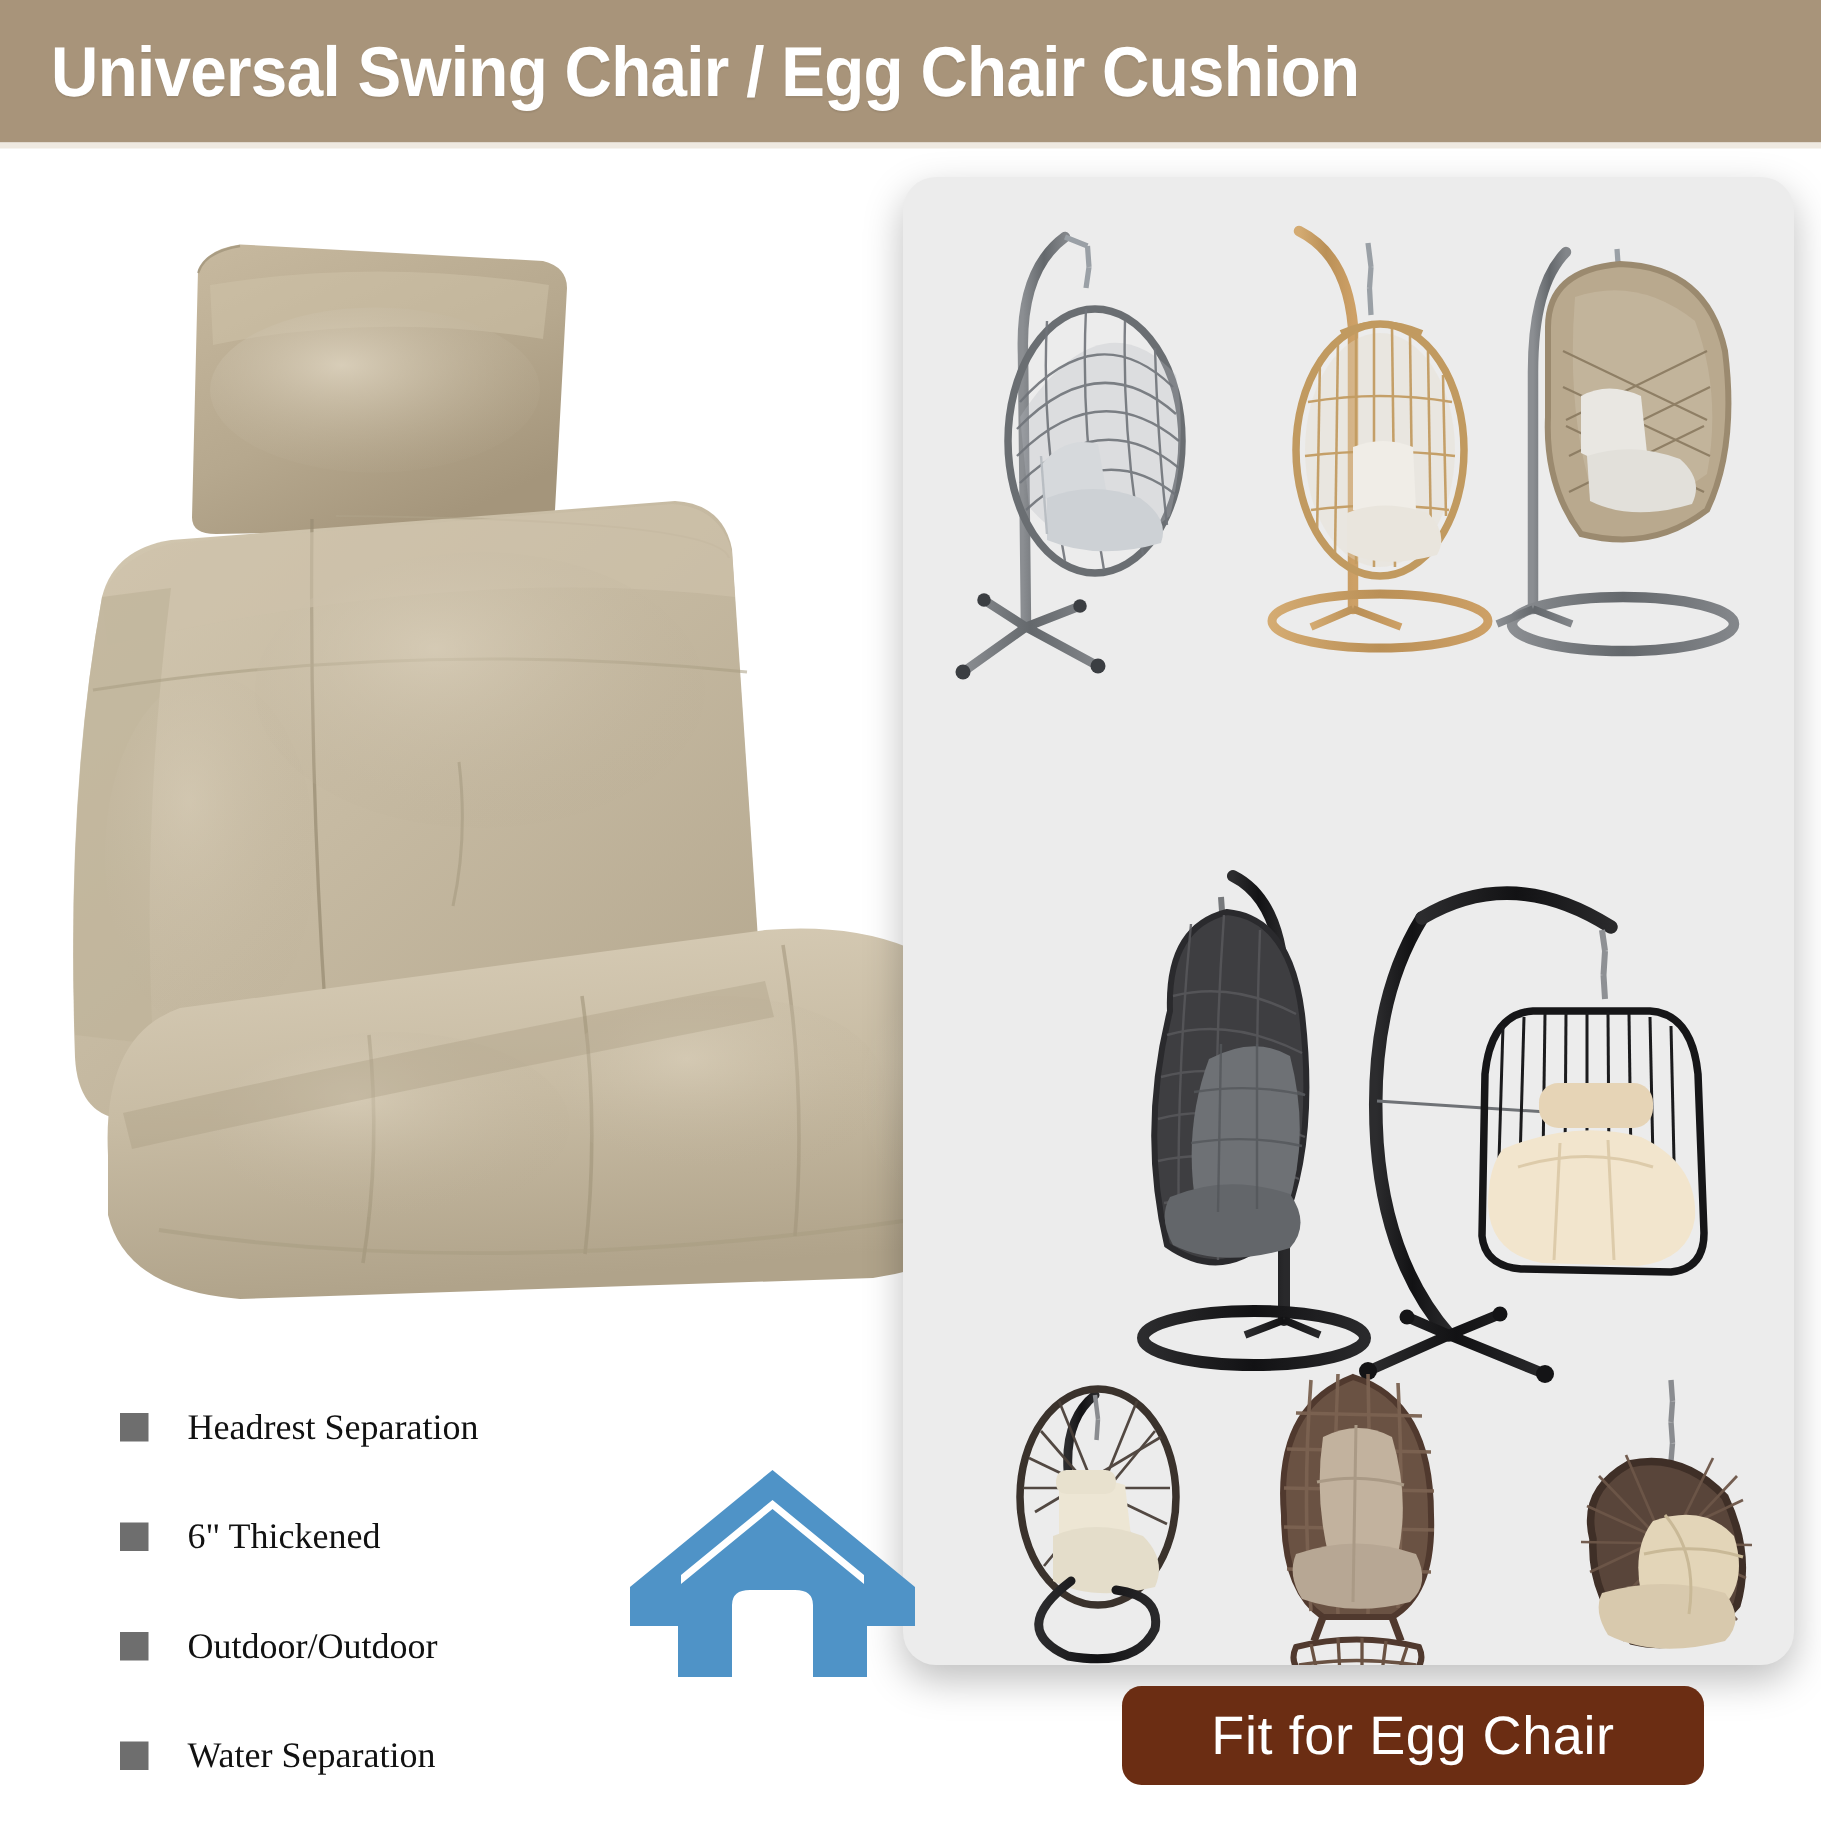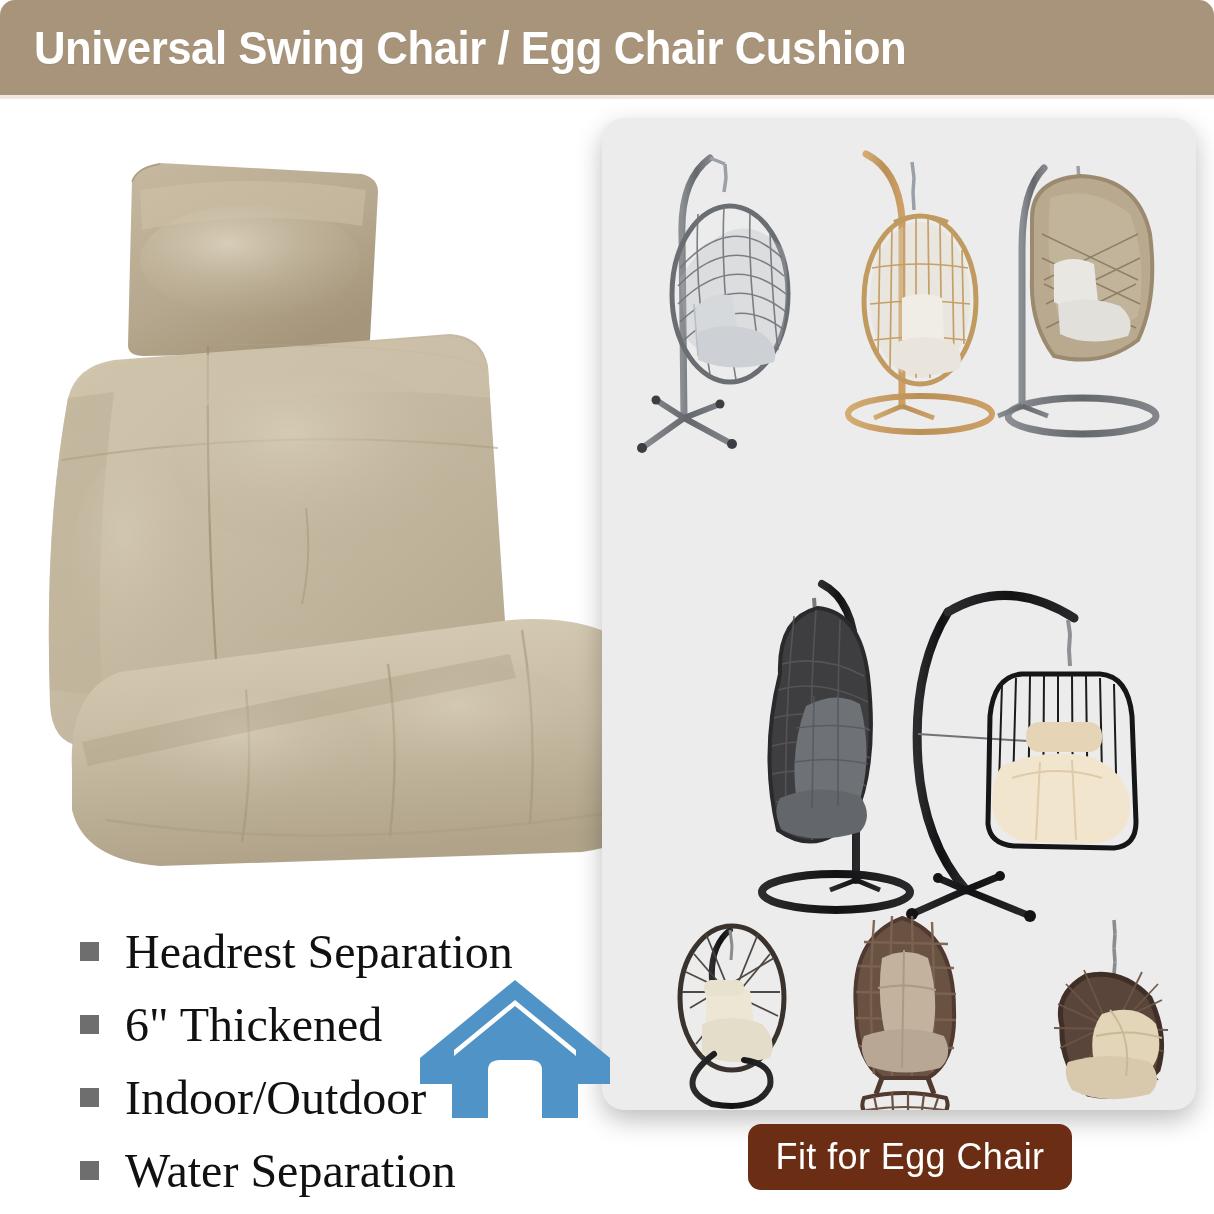--- a/index.html
+++ b/index.html
@@ -3,21 +3,21 @@
 <meta charset="utf-8">
 <style>
   html,body{margin:0;padding:0;}
   body{
     width:1214px;height:1214px;
     background:#ffffff;
     font-family:"Liberation Sans", sans-serif;
     overflow:hidden;
     position:relative;
   }
-  #stage{position:absolute;inset:0;width:1214px;height:1214px;overflow:hidden;background:#fff;border-radius:15px;}
+  #stage{position:absolute;inset:0;width:1214px;height:1214px;overflow:hidden;background:#fff;}
 
   
   .header-band{
     position:absolute;left:0;top:0;width:1214px;height:95px;
     background:#a8947a;
     display:flex;align-items:center;
   }
   .header-title{
     color:#ffffff;
     font-family:"Liberation Sans", sans-serif;
@@ -47,29 +47,29 @@
   .chair-cell{position:absolute;}
 
   
   .feature-list{position:absolute;left:80px;top:915px;width:470px;}
   .feature-row{display:flex;align-items:center;height:73px;}
   .bullet-sq{
     width:19px;height:19px;background:#6e6e6e;flex:0 0 auto;margin-right:26px;
   }
   .feature-label{
     font-family:"Liberation Serif", serif;
-    font-size:48px;color:#111111;white-space:nowrap;line-height:1;
+    font-size:24px;color:#111111;white-space:nowrap;line-height:1;
   }
 
   
   .house-icon{position:absolute;left:418px;top:978px;width:194px;height:140px;}
 
   
   .fit-badge{
-    position:absolute;left:748px;top:1124px;width:324px;height:66px;
+    position:absolute;left:748px;top:1124px;width:388px;height:66px;
     background:#6b2d13;border-radius:13px;
     display:flex;align-items:center;justify-content:center;
   }
   .fit-badge-label{
     color:#ffffff;font-family:"Liberation Sans", sans-serif;
     font-size:36px;font-weight:normal;letter-spacing:.4px;white-space:nowrap;
   }
 
   
   .product-art{position:absolute;left:10px;top:130px;width:700px;height:740px;}
@@ -387,21 +387,21 @@
     <div class="feature-row">
       <span class="bullet-sq"></span>
       <span class="feature-label">Headrest Separation</span>
     </div>
     <div class="feature-row">
       <span class="bullet-sq"></span>
       <span class="feature-label">6" Thickened</span>
     </div>
     <div class="feature-row">
       <span class="bullet-sq"></span>
-      <span class="feature-label">Indoor/Outdoor</span>
+      <span class="feature-label">Outdoor/Outdoor</span>
     </div>
     <div class="feature-row">
       <span class="bullet-sq"></span>
       <span class="feature-label">Water Separation</span>
     </div>
   </div>
 
   <div class="house-icon">
     <svg viewBox="0 0 194 140" width="194" height="140" xmlns="http://www.w3.org/2000/svg">
       <path d="M97 2 L192 80 L192 106 L160 106 L160 140 L124 140 L124 92 Q124 82 112 82 L82 82 Q70 82 70 92 L70 140 L34 140 L34 106 L2 106 L2 80 Z" fill="#4f93c7"></path>

